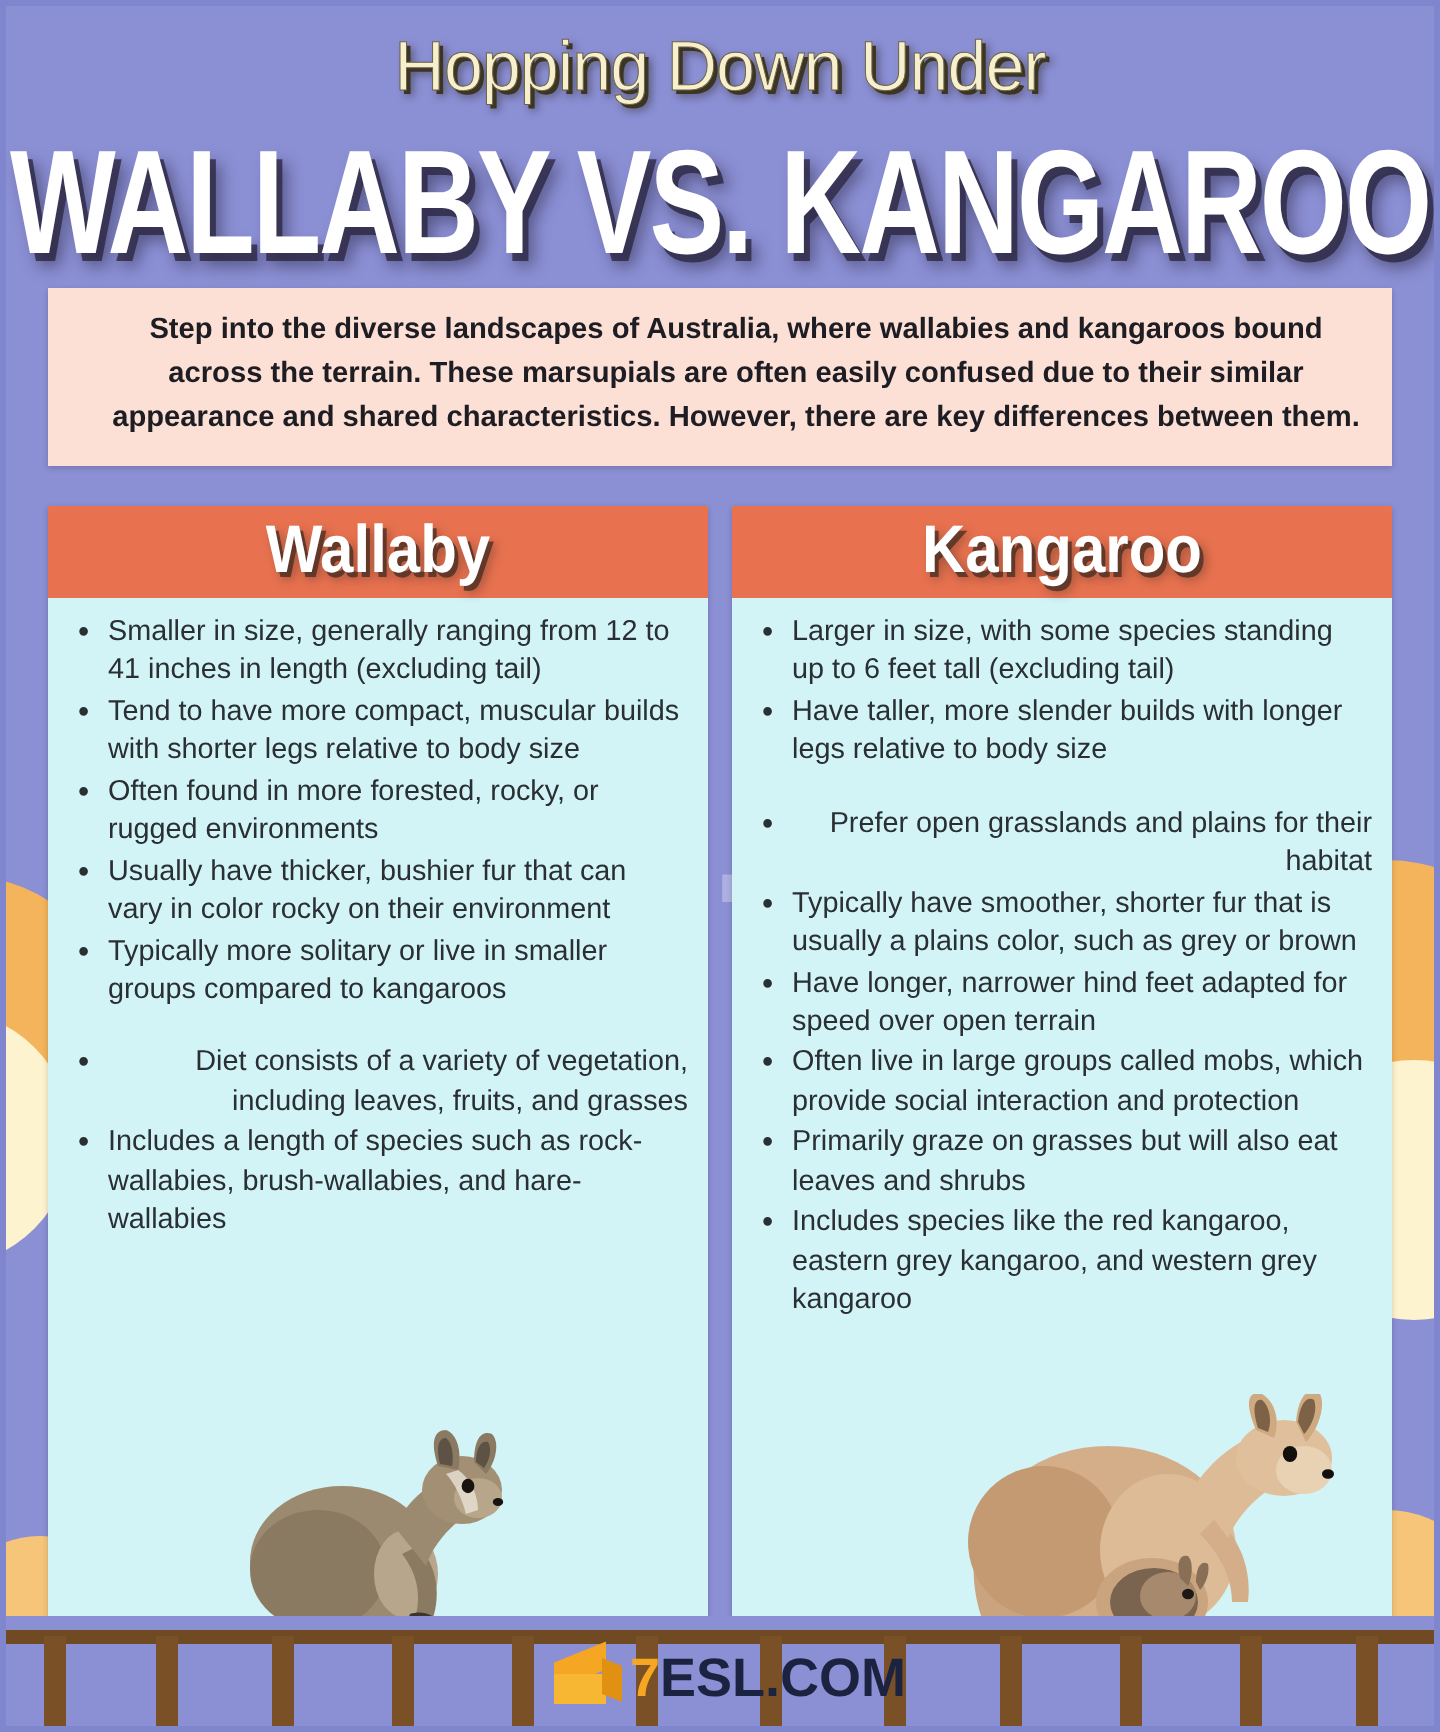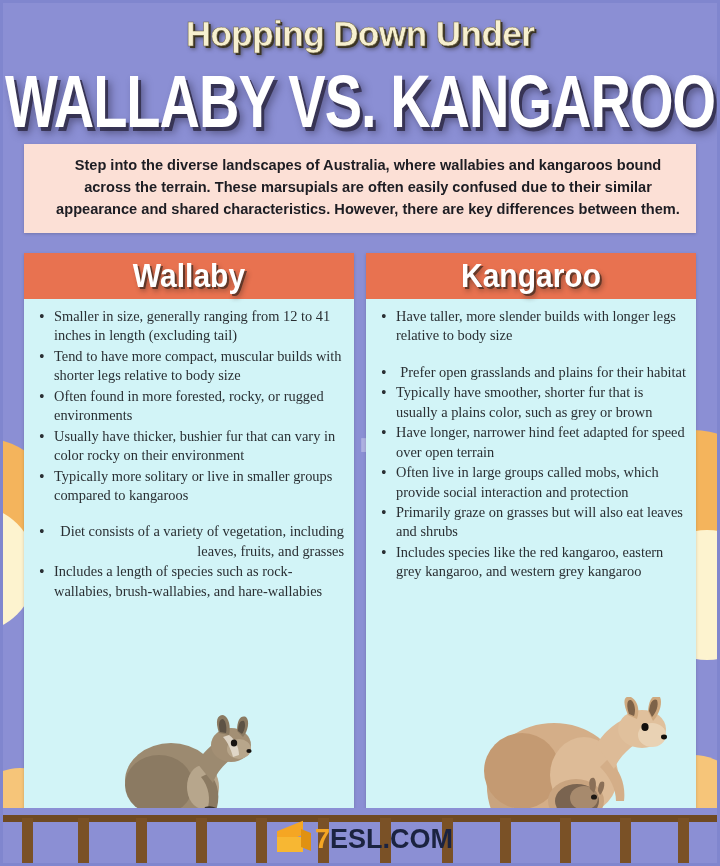--- a/index.html
+++ b/index.html
@@ -47,21 +47,21 @@
     color:rgba(255,255,255,0.30);
     font-family:"Liberation Sans", sans-serif;
     pointer-events:none;user-select:none;
     white-space:nowrap;
   }
 
   
   .kicker{
     position:absolute;left:0;right:0;top:14px;text-align:center;
     font-family:"Liberation Sans", sans-serif;
-    font-size:35px;font-weight:bold;
+    font-size:35px;font-weight:normal;
     color:#f7f0cf;
     letter-spacing:-0.5px;
     text-shadow:
       2px 2px 0 #3c3524,
       3px 3px 4px rgba(30,25,10,.55);
     -webkit-text-stroke:0.5px #6d6342;
   }
   .maintitle{
     position:absolute;left:0;right:0;top:58px;text-align:center;
     font-family:"Liberation Sans", sans-serif;
@@ -115,21 +115,20 @@
       2px 2px 0 rgba(60,40,30,.7),
       3px 3px 5px rgba(60,40,30,.45);
   }
   .col-body{
     flex:1;padding:8px 10px 0 6px;
     position:relative;
   }
   ul.bullets{
     margin:0;padding:0 0 0 22px;
     list-style:none;
-    font-family:Liberation Serif, serif;
   }
   ul.bullets li{
     position:relative;
     color:#2a2f33;
     font-size:14.4px;
     line-height:1.35;
     margin:0 0 1px 0;
     padding-left:2px;
   }
   ul.bullets li::before{
@@ -250,20 +249,21 @@
         <ellipse cx="170" cy="36" rx="2.6" ry="2" fill="#171310"></ellipse>
       </svg>
     </div>
 
     <div class="col">
       <div class="col-head">
         <span>Kangaroo</span>
       </div>
       <div class="col-body">
         <ul class="bullets" id="list-kangaroo">
+            <li>Larger in size, with some species standing up to 6 feet tall (excluding tail)</li>
             <li>Have taller, more slender builds with longer legs relative to body size</li>
             <li class="gap">Prefer open grasslands and plains for their habitat</li>
             <li>Typically have smoother, shorter fur that is usually a plains color, such as grey or brown</li>
             <li>Have longer, narrower hind feet adapted for speed over open terrain</li>
             <li>Often live in large groups called mobs, which provide social interaction and protection</li>
             <li>Primarily graze on grasses but will also eat leaves and shrubs</li>
             <li>Includes species like the red kangaroo, eastern grey kangaroo, and western grey kangaroo</li>
           </ul>
       </div>
 

